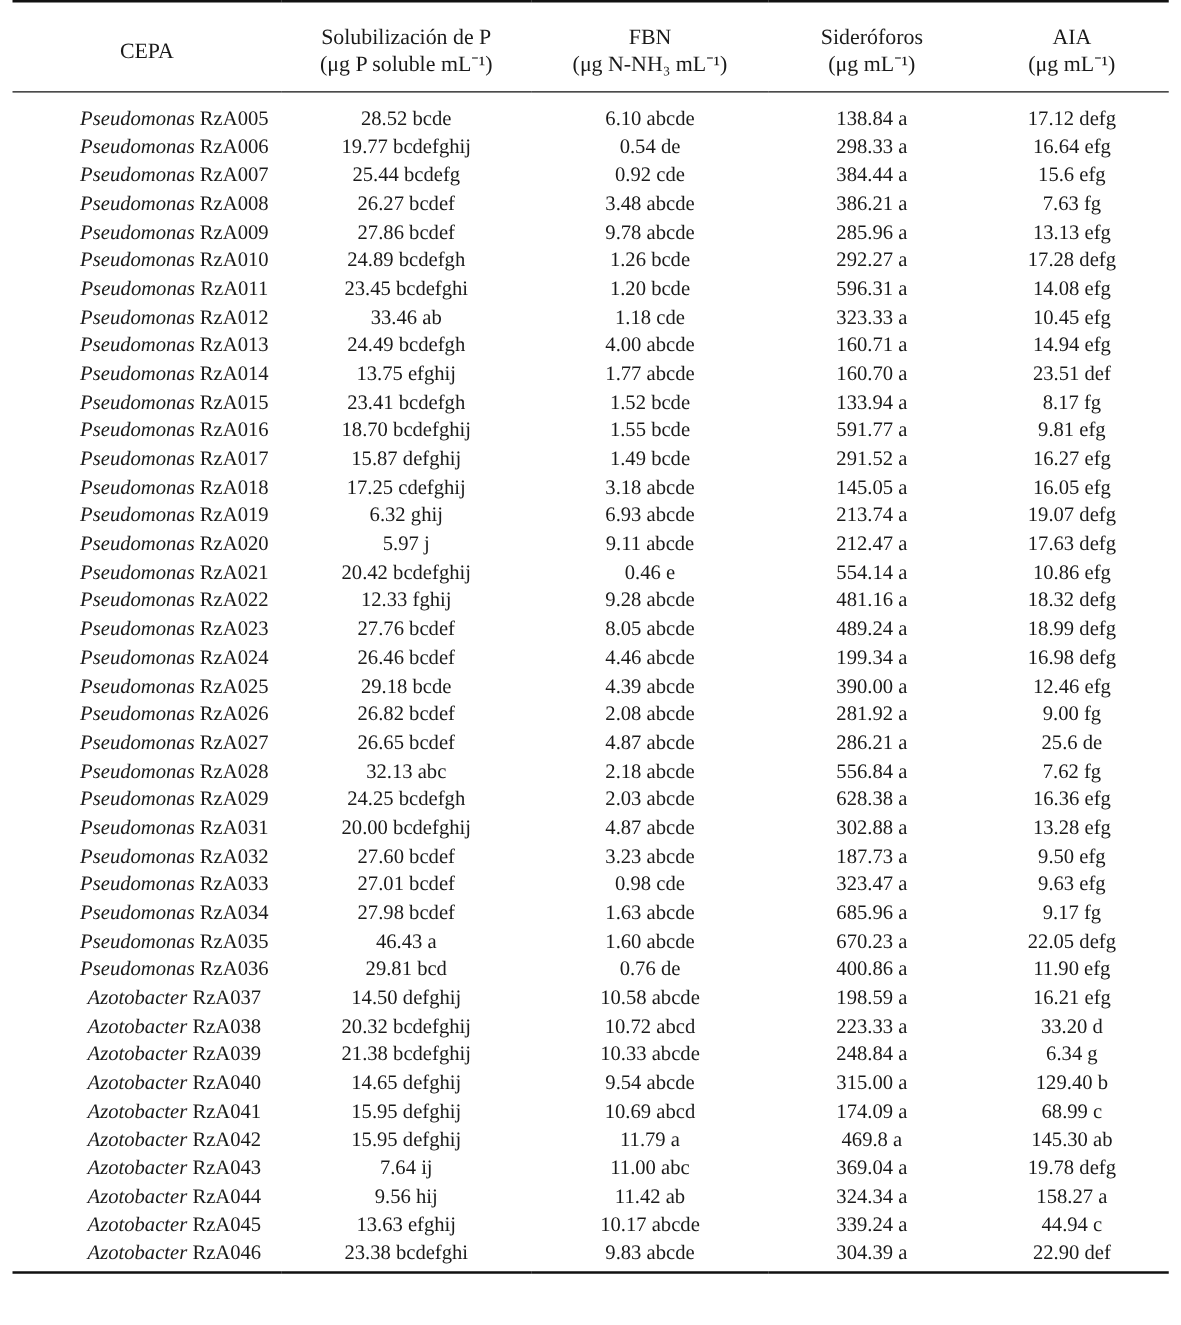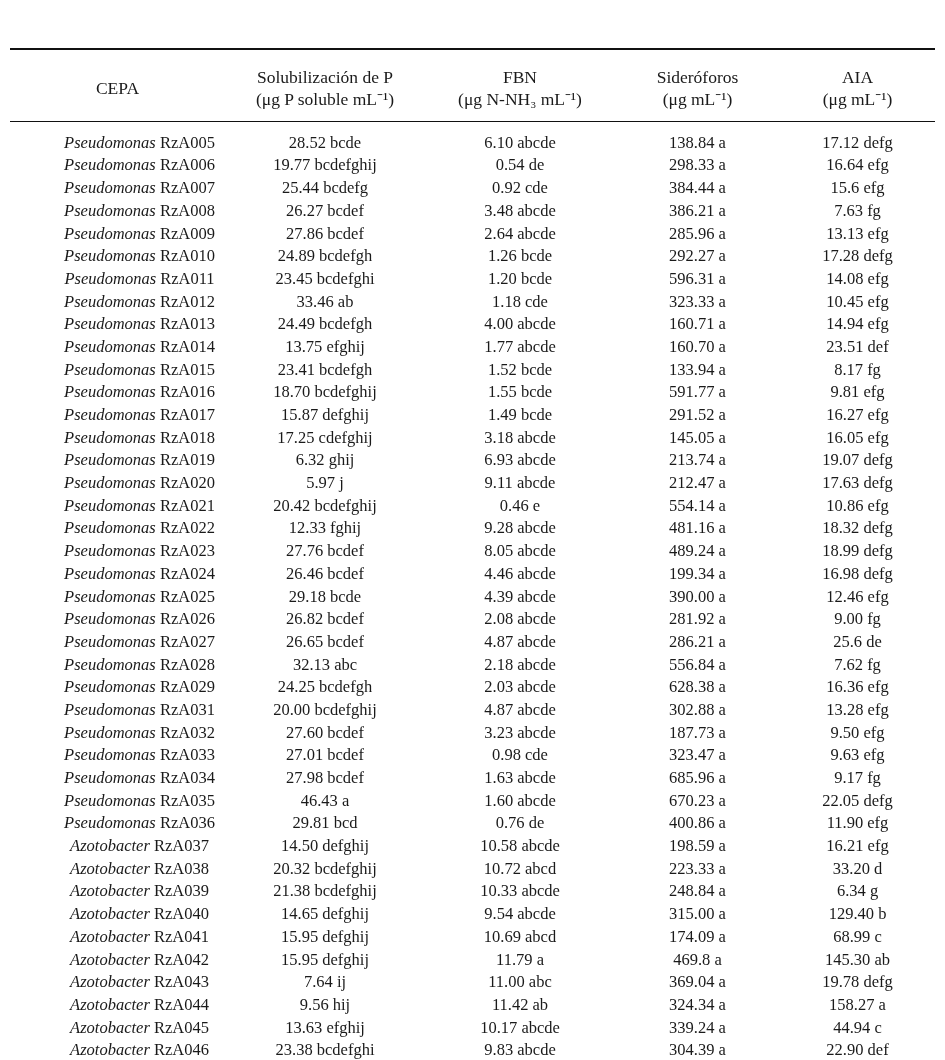--- a/index.html
+++ b/index.html
@@ -13,21 +13,20 @@
     font-family: "Liberation Serif", serif;
     color: #1a1a1a;
     overflow: hidden;
   }
   .sheet {
     width: 945px;
     height: 784px;
     box-sizing: border-box;
     padding: 0 10px;
     position: relative;
-    margin-top: 48px;
   }
   table.data-table {
     width: 925px;
     border-collapse: collapse;
     table-layout: fixed;
   }
   table.data-table col.c-strain { width: 215px; }
   table.data-table col.c-p      { width: 200px; }
   table.data-table col.c-fbn    { width: 190px; }
   table.data-table col.c-sid    { width: 165px; }
@@ -61,21 +60,21 @@
   tbody td {
     font-size: 16.5px;
     line-height: 1.0;
     padding: 3.1px 4px;
     vertical-align: baseline;
   }
   tbody tr:first-child td {
     padding-top: 13px;
   }
   tbody tr:last-child td {
-    padding-bottom: 26px;
+    padding-bottom: 6px;
   }
   td.strain {
     text-align: center;
     padding-left: 48px;
     white-space: nowrap;
   }
   td.strain .genus {
     font-style: italic;
   }
   td.num {
@@ -143,21 +142,21 @@
         <tr>
           <td class="strain"><span class="genus">Pseudomonas</span> <span>RzA008</span></td>
           <td class="num">26.27 bcdef</td>
           <td class="num">3.48 abcde</td>
           <td class="num">386.21 a</td>
           <td class="num">7.63 fg</td>
         </tr>
         <tr>
           <td class="strain"><span class="genus">Pseudomonas</span> <span>RzA009</span></td>
           <td class="num">27.86 bcdef</td>
-          <td class="num">2.64 abcde</td>
+          <td class="num">9.78 abcde</td>
           <td class="num">285.96 a</td>
           <td class="num">13.13 efg</td>
         </tr>
         <tr>
           <td class="strain"><span class="genus">Pseudomonas</span> <span>RzA010</span></td>
           <td class="num">24.89 bcdefgh</td>
           <td class="num">1.26 bcde</td>
           <td class="num">292.27 a</td>
           <td class="num">17.28 defg</td>
         </tr>

